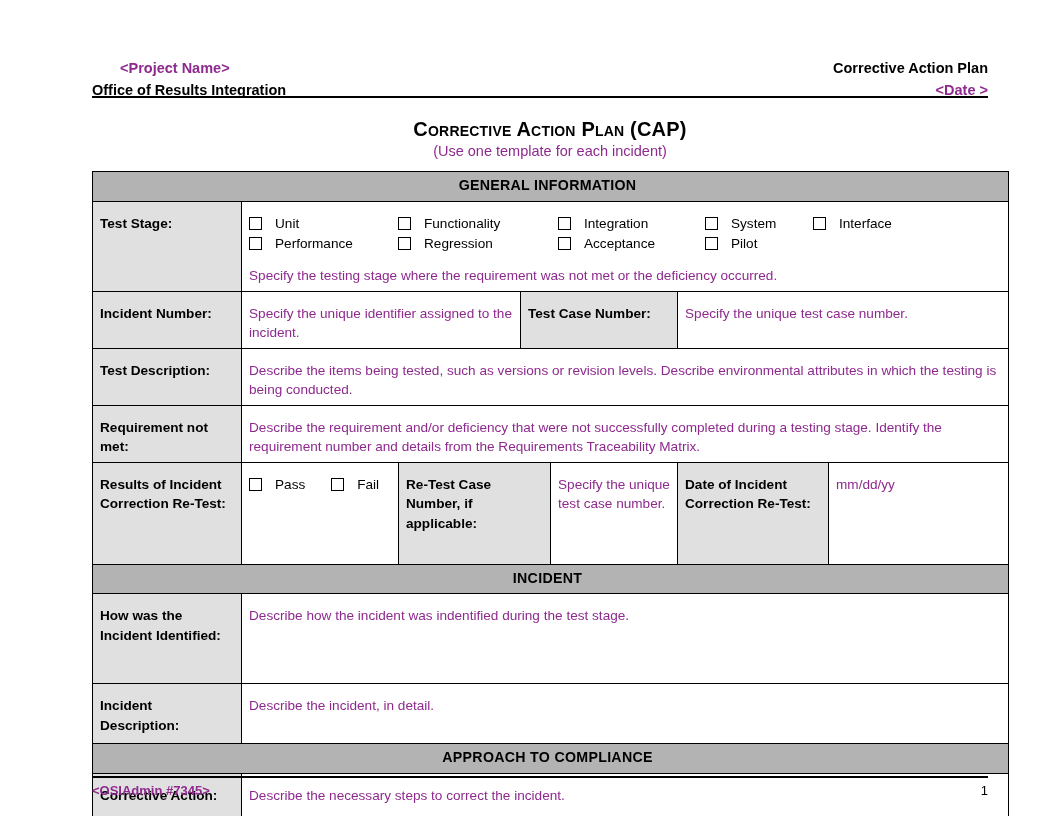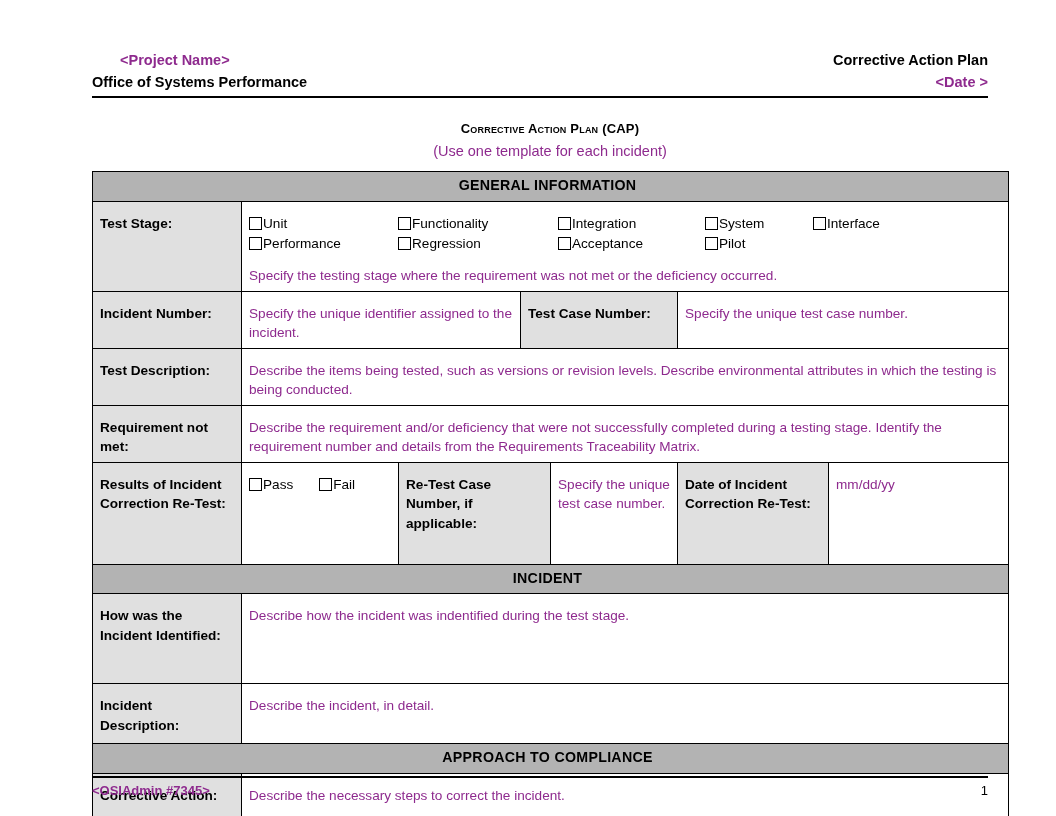--- a/index.html
+++ b/index.html
@@ -37,40 +37,40 @@
     align-items: baseline;
     line-height: 20px;
     height: 22px;
   }
   .hdr-left, .hdr-right {
     font-size: 14.5px;
     font-weight: bold;
     white-space: nowrap;
   }
   .purple { color: #8e2a8e; margin-left: 28px; }
-  .black  { color: #000000; }
+  .black  { color: #000000; margin-top: 8px; }
   .hdr-rule {
     position: absolute;
     left: 92px;
     top: 96px;
     width: 896px;
     height: 0;
     border-top: 2px solid #000000;
   }
 
   
   .title-block {
     position: absolute;
     left: 92px;
     top: 118px;
     width: 916px;
     text-align: center;
   }
   .doc-title {
-    font-size: 13px;
+    font-size: 20px;
     font-weight: bold;
     letter-spacing: 0.2px;
     font-variant: small-caps;
     line-height: 22px;
     color: #000000;
   }
   .doc-subtitle {
     font-size: 14.5px;
     color: #8e2a8e;
     line-height: 21px;
@@ -123,20 +123,21 @@
     display: flex;
     align-items: flex-start;
     line-height: 20px;
   }
   .cb-item {
     display: flex;
     align-items: flex-start;
     font-size: 13.6px;
     color: #000000;
     white-space: nowrap;
+    gap: 12px;
   }
   .cb-box {
     width: 13px;
     height: 13px;
     border: 1.4px solid #000000;
     background: #ffffff;
     display: inline-block;
     margin-top: 3px;
     margin-right: 1px;
     flex: 0 0 auto;
@@ -185,21 +186,21 @@
 <body>
 
 <div class="page">
 
   <div class="doc-header">
     <div class="hdr-row">
       <span class="hdr-left purple">&lt;Project Name&gt;</span>
       <span class="hdr-right black">Corrective Action Plan</span>
     </div>
     <div class="hdr-row">
-      <span class="hdr-left black">Office of Systems Performance</span>
+      <span class="hdr-left black">Office of Results Integration</span>
       <span class="hdr-right purple">&lt;Date &gt;</span>
     </div>
   </div>
   <div class="hdr-rule"></div>
 
   <div class="title-block">
     <div class="doc-title">Corrective Action Plan (CAP)</div>
     <div class="doc-subtitle">(Use one template for each incident)</div>
   </div>
 

